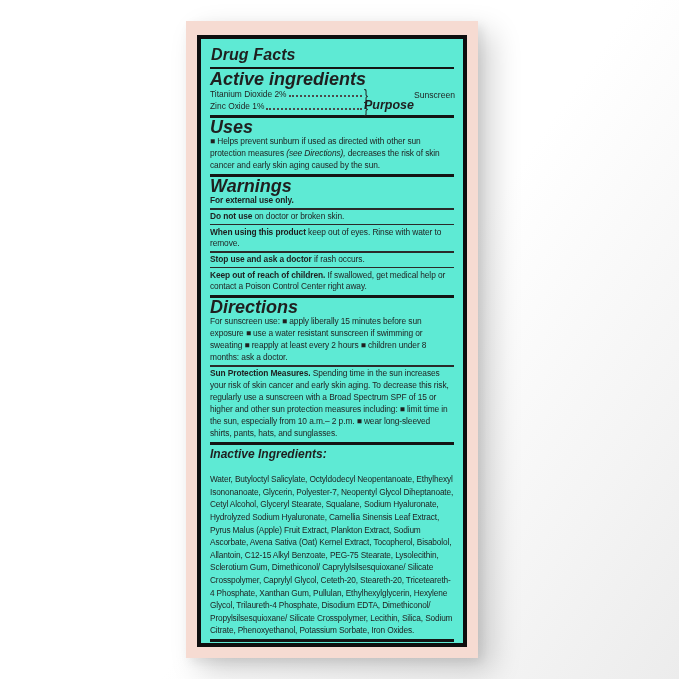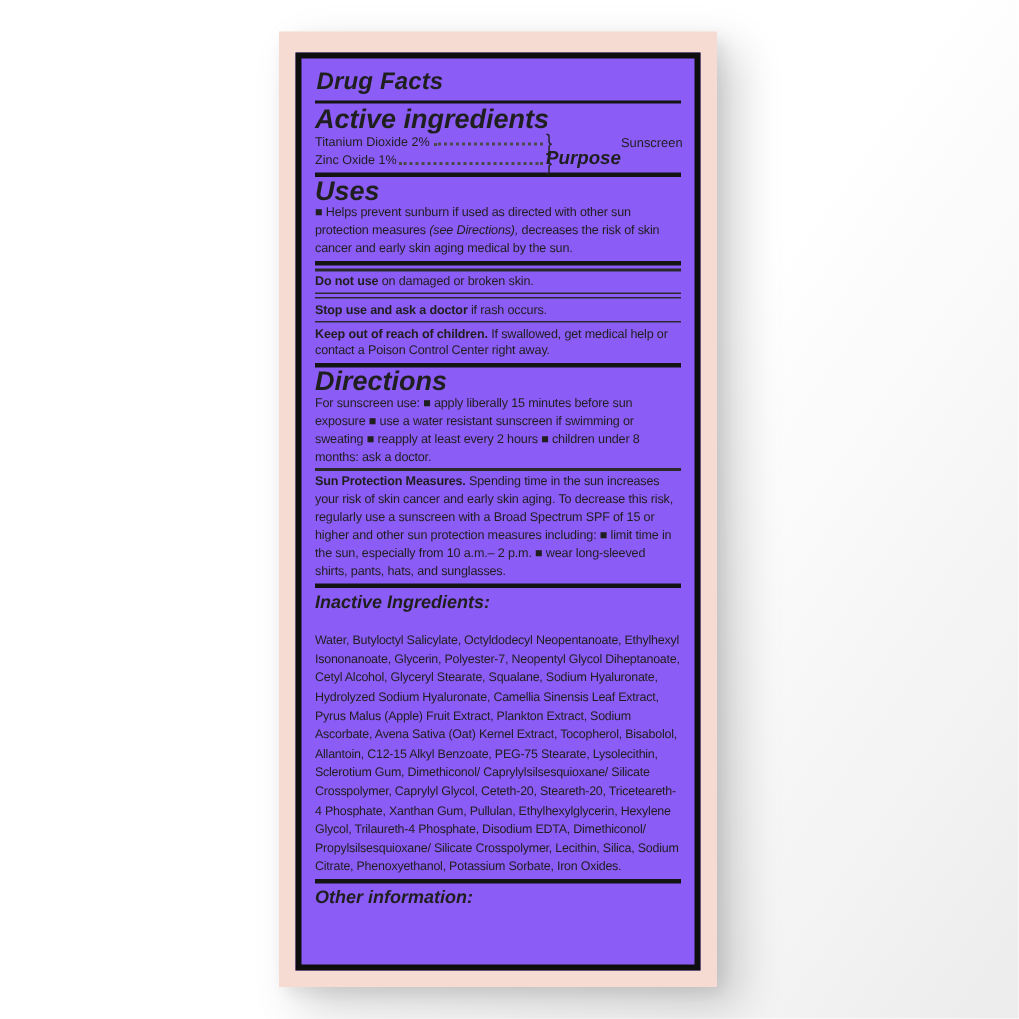--- a/index.html
+++ b/index.html
@@ -18,21 +18,21 @@
   .carton {
     position: absolute;
     left: 186px; top: 21px;
     width: 292px; height: 637px;
     background: #f6dbd2;
     box-shadow: 14px 12px 28px rgba(0,0,0,0.18), 4px 4px 10px rgba(0,0,0,0.08);
   }
   .panel {
     position: absolute;
     left: 11px; right: 11px; top: 14px; bottom: 11px;
-    background: #8b5cf6;
+    background: #5eead4;
     border: 4px solid #0e0e0e;
     box-sizing: border-box;
     padding: 3px 9px 4px 9px;
     overflow: hidden;
   }
   .title {
     font-size: 16px; font-weight: bold; font-style: italic;
     letter-spacing: 0.1px;
     margin: 4px 0 3px 1px;
   }
@@ -98,28 +98,31 @@
         </div>
         <div class="active-right">
           <div class="purpose-h">Purpose</div>
           <div class="purpose-v">Sunscreen</div>
         </div>
       </div>
       <div class="rule-thick"></div>
 
       <div>
         <div class="sec-h">Uses</div>
-        <p class="p"><span>■ Helps prevent sunburn if used as directed with other sun protection measures </span><span class="em-bold">(see Directions),</span><span> decreases the risk of skin cancer and early skin aging medical by the sun.</span></p>
+        <p class="p"><span>■ Helps prevent sunburn if used as directed with other sun protection measures </span><span class="em-bold">(see Directions),</span><span> decreases the risk of skin cancer and early skin aging caused by the sun.</span></p>
       </div>
       <div class="rule-thick"></div>
 
       <div>
+        <div class="sec-h">Warnings</div>
+        <p class="p warn"><b>For external use only.</b></p>
         <div class="rule-thin"></div>
-        <p class="p warn"><b>Do not use</b><span> on damaged or broken skin.</span></p>
+        <p class="p warn"><b>Do not use</b><span> on doctor or broken skin.</span></p>
         <div class="rule-thin"></div>
+        <p class="p warn"><b>When using this product</b><span> keep out of eyes. Rinse with water to remove.</span></p>
         <div class="rule-thin"></div>
         <p class="p warn"><b>Stop use and ask a doctor</b><span> if rash occurs.</span></p>
         <div class="rule-thin"></div>
         <p class="p warn"><b>Keep out of reach of children.</b><span> If swallowed, get medical help or contact a Poison Control Center right away.</span></p>
       </div>
       <div class="rule-thick"></div>
 
       <div>
         <div class="sec-h">Directions</div>
         <p class="p">For sunscreen use: ■  apply liberally 15 minutes before sun exposure  ■ use a water resistant sunscreen if swimming or sweating ■  reapply at least every 2 hours ■ children under 8 months: ask a doctor.</p>

